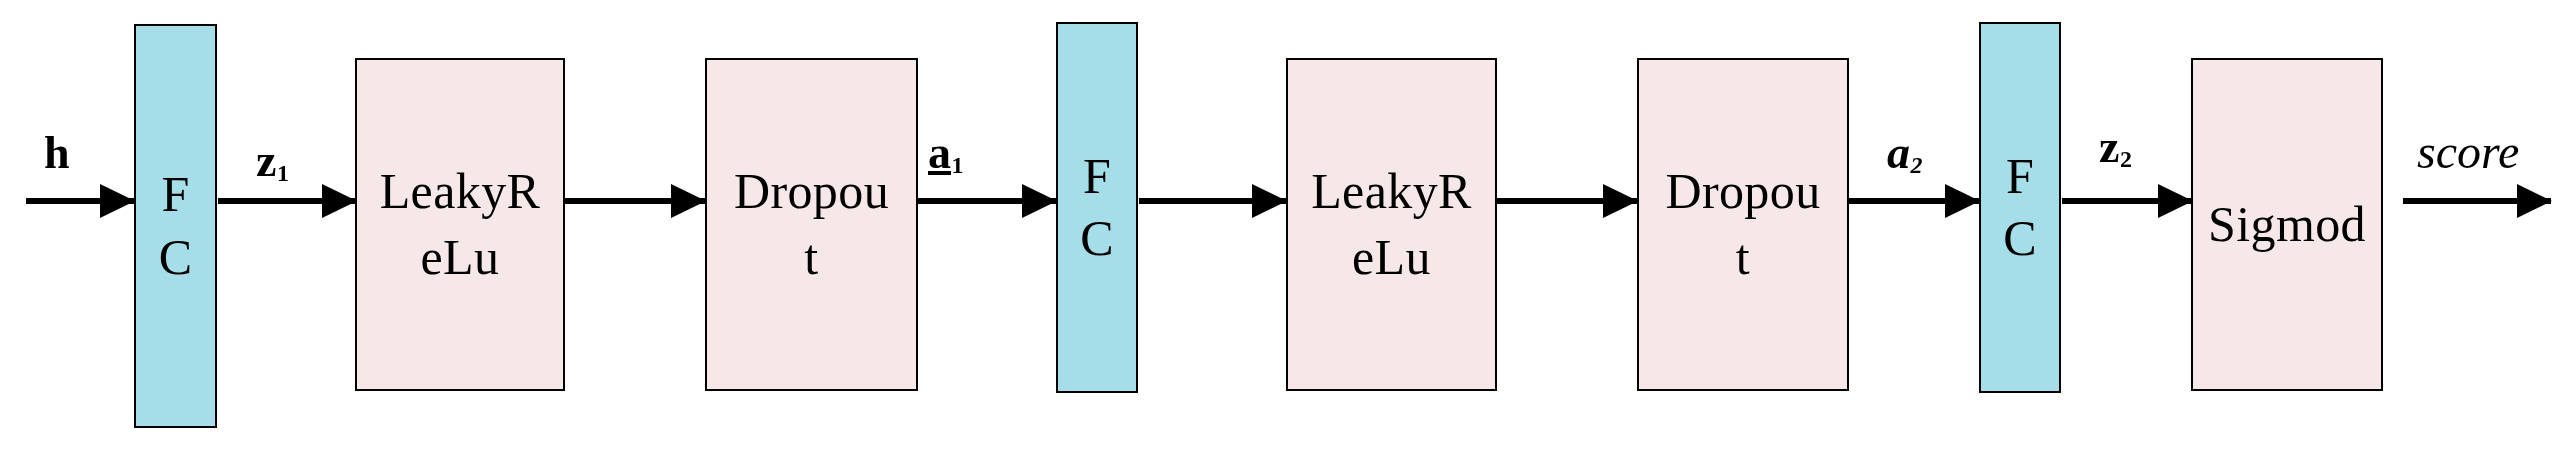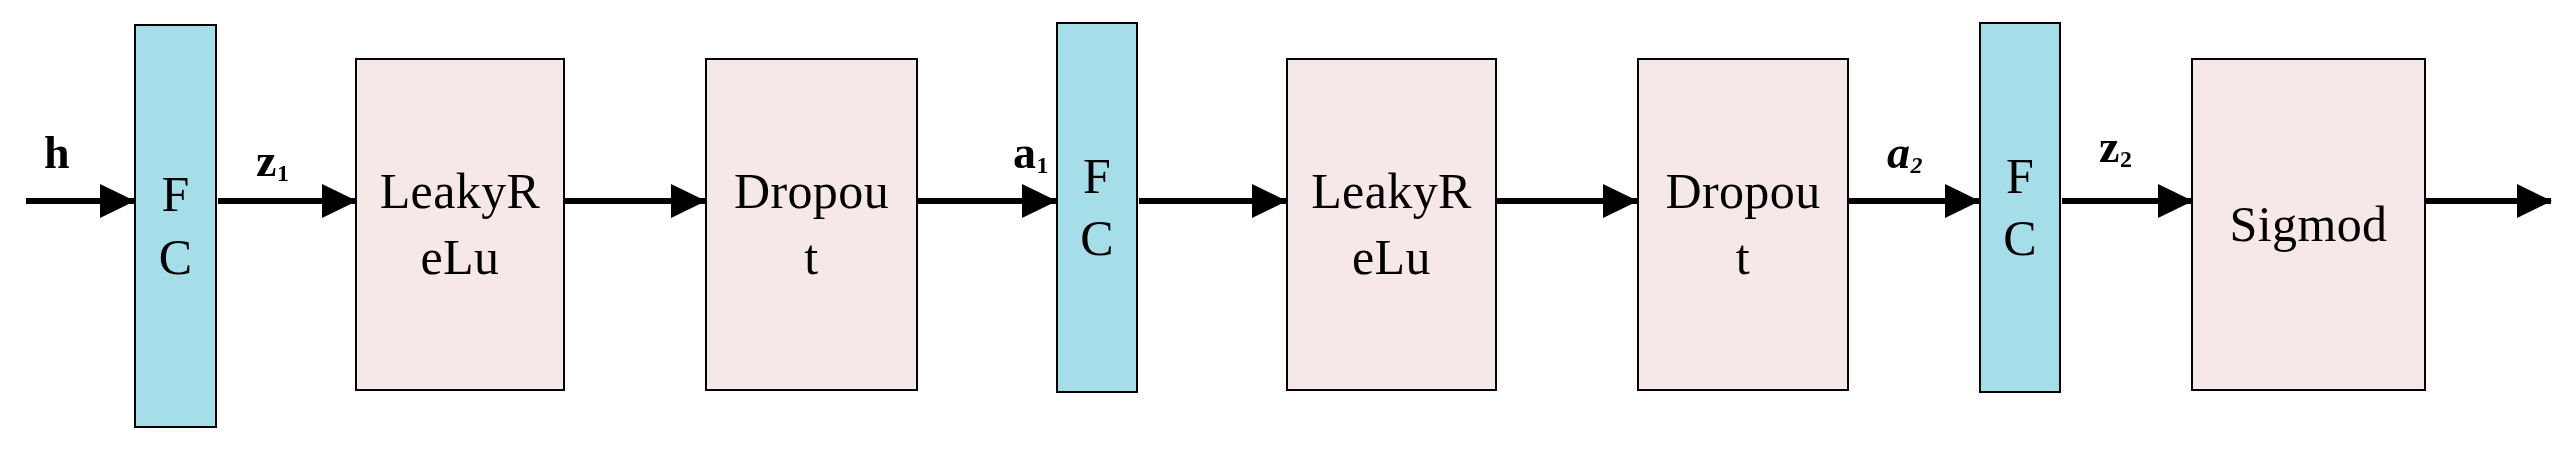--- a/index.html
+++ b/index.html
@@ -94,28 +94,29 @@
 </head>
 <body>
 
 <div id="diagram" style="width: 2576px; height: 452px; background: rgb(255, 255, 255);">
     <div class="arrow" style="left: 26px; top: 198px; width: 108px;"></div>
     <div class="edge-label" style="left: 44px; top: 130px;"><span>h</span></div>
     <div class="arrow" style="left: 218px; top: 198px; width: 138px;"></div>
     <div class="edge-label" style="left: 256px; top: 130px; margin-top: 8px;"><span>z</span><sub>1</sub></div>
     <div class="arrow" style="left: 565px; top: 198px; width: 140px;"></div>
     <div class="arrow" style="left: 918px; top: 198px; width: 138px;"></div>
-    <div class="edge-label" style="left: 1013px; top: 130px;"><span>a</span><sub>1</sub></div>
+    <div class="edge-label" style="left: 928px; top: 130px; text-decoration: underline;"><span>a</span><sub>1</sub></div>
     <div class="arrow" style="left: 1139px; top: 198px; width: 147px;"></div>
     <div class="arrow" style="left: 1497px; top: 198px; width: 140px;"></div>
     <div class="arrow" style="left: 1849px; top: 198px; width: 130px;"></div>
     <div class="edge-label" style="left: 1887px; top: 130px; font-style: italic;"><span>a</span><sub>2</sub></div>
     <div class="arrow" style="left: 2062px; top: 198px; width: 130px;"></div>
     <div class="edge-label" style="left: 2099px; top: 124px;"><span>z</span><sub>2</sub></div>
     <div class="arrow" style="left: 2403px; top: 198px; width: 148px;"></div>
+    <div class="edge-label italic" style="left: 2417px; top: 128px;"><span>score</span></div>
     <div class="block fc two-line" style="left: 134px; top: 24px; width: 83px; height: 404px;">
       <span class="line1">F</span>
       <span class="line2">C</span>
     </div>
     <div class="block op two-line" style="left: 355px; top: 58px; width: 210px; height: 333px;">
       <span class="line1">LeakyR</span>
       <span class="line2">eLu</span>
     </div>
     <div class="block op two-line" style="left: 705px; top: 58px; width: 213px; height: 333px;">
       <span class="line1">Dropou</span>
@@ -130,17 +131,17 @@
       <span class="line2">eLu</span>
     </div>
     <div class="block op two-line" style="left: 1637px; top: 58px; width: 212px; height: 333px;">
       <span class="line1">Dropou</span>
       <span class="line2">t</span>
     </div>
     <div class="block fc two-line" style="left: 1979px; top: 22.4px; width: 82px; height: 371px;">
       <span class="line1">F</span>
       <span class="line2">C</span>
     </div>
-    <div class="block op" style="left: 2191px; top: 58px; width: 235px; height: 333px;">
+    <div class="block op" style="left: 2191px; top: 58px; width: 192px; height: 333px;">
       <span class="line1">Sigmod</span>
     </div>
   </div>
 
 
 </body></html>

